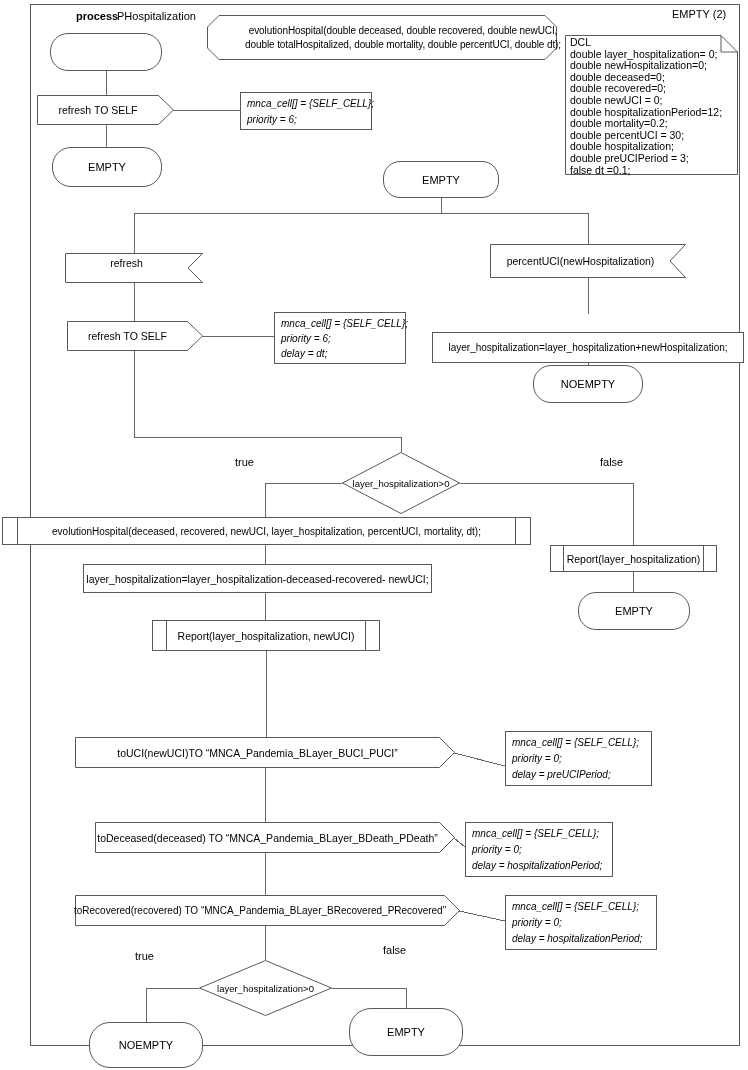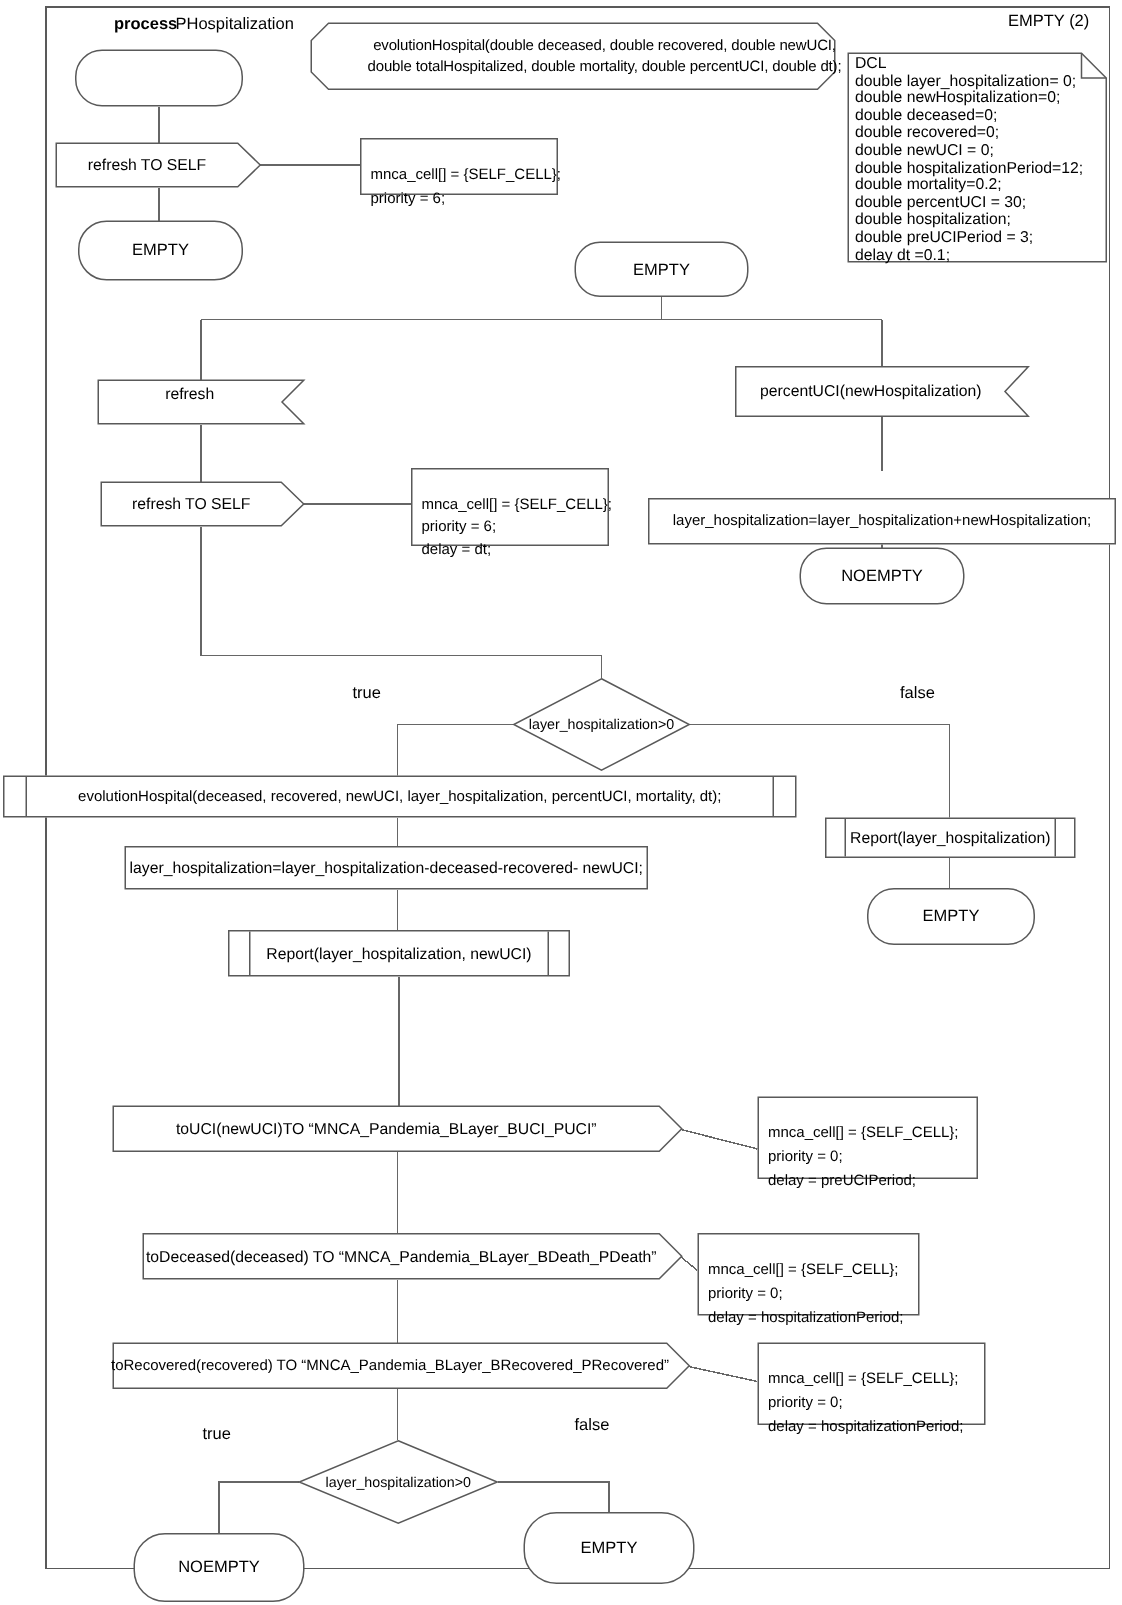--- a/index.html
+++ b/index.html
@@ -4,21 +4,21 @@
 <style>
   html,body{margin:0;padding:0;background:#fff;}
   #canvas{position:relative;width:748px;height:1070px;background:#fff;overflow:hidden;
           font-family:"Liberation Sans",sans-serif;color:#000;}
   #wires{position:absolute;left:0;top:0;z-index:0;}
   .node{position:absolute;box-sizing:border-box;z-index:1;}
   .state{border:1px solid #595959;background:#fff;display:flex;align-items:center;
          justify-content:center;font-size:11px;}
   .rect{border:1px solid #595959;background:#fff;}
   .task{display:flex;align-items:center;justify-content:center;white-space:nowrap;font-size:10.5px;}
-  .comment{font-size:10px;line-height:16px;padding:16px 6px;white-space:nowrap;}
+  .comment{font-size:10px;line-height:16px;padding:3px 6px;white-space:nowrap;font-style:italic;}
   .proc{border:1px solid #595959;background:#fff;}
   .proc .bar{position:absolute;top:0;bottom:0;width:1px;background:#595959;}
   .proc .lbl{position:absolute;left:0;top:0;right:0;bottom:0;display:flex;align-items:center;
              justify-content:center;font-size:10.5px;white-space:nowrap;text-align:right;}
   .sig{background:transparent;}
   .sig svg,.shape-svg{position:absolute;left:0;top:0;overflow:visible;}
   .sig .lbl{position:absolute;left:0;top:0;right:0;bottom:0;display:flex;align-items:center;
             justify-content:center;font-size:10.5px;white-space:nowrap;padding-right:15px;}
   .diamond .lbl{position:absolute;left:0;top:0;right:0;bottom:0;display:flex;align-items:center;
             justify-content:center;font-size:9.5px;white-space:nowrap;padding:0;}
@@ -94,21 +94,21 @@
       <div>double layer_hospitalization= 0;</div>
       <div>double newHospitalization=0;</div>
       <div>double deceased=0;</div>
       <div>double recovered=0;</div>
       <div>double newUCI = 0;</div>
       <div>double hospitalizationPeriod=12;</div>
       <div>double mortality=0.2;</div>
       <div>double percentUCI = 30;</div>
       <div>double hospitalization;</div>
       <div>double preUCIPeriod = 3;</div>
-      <div>delay dt =0.1;</div>
+      <div>false dt =0.1;</div>
     </div>
   </div>
 
   <div class="node sig" style="left:37px;top:95px;width:137px;height:30px;">
     <svg width="137" height="30">
       <polygon points="0.5,0.5 121.5,0.5 136.5,15 121.5,29.5 0.5,29.5" fill="#ffffff" stroke="#595959"></polygon>
     </svg>
     <span class="lbl">refresh TO SELF</span>
   </div>
 

